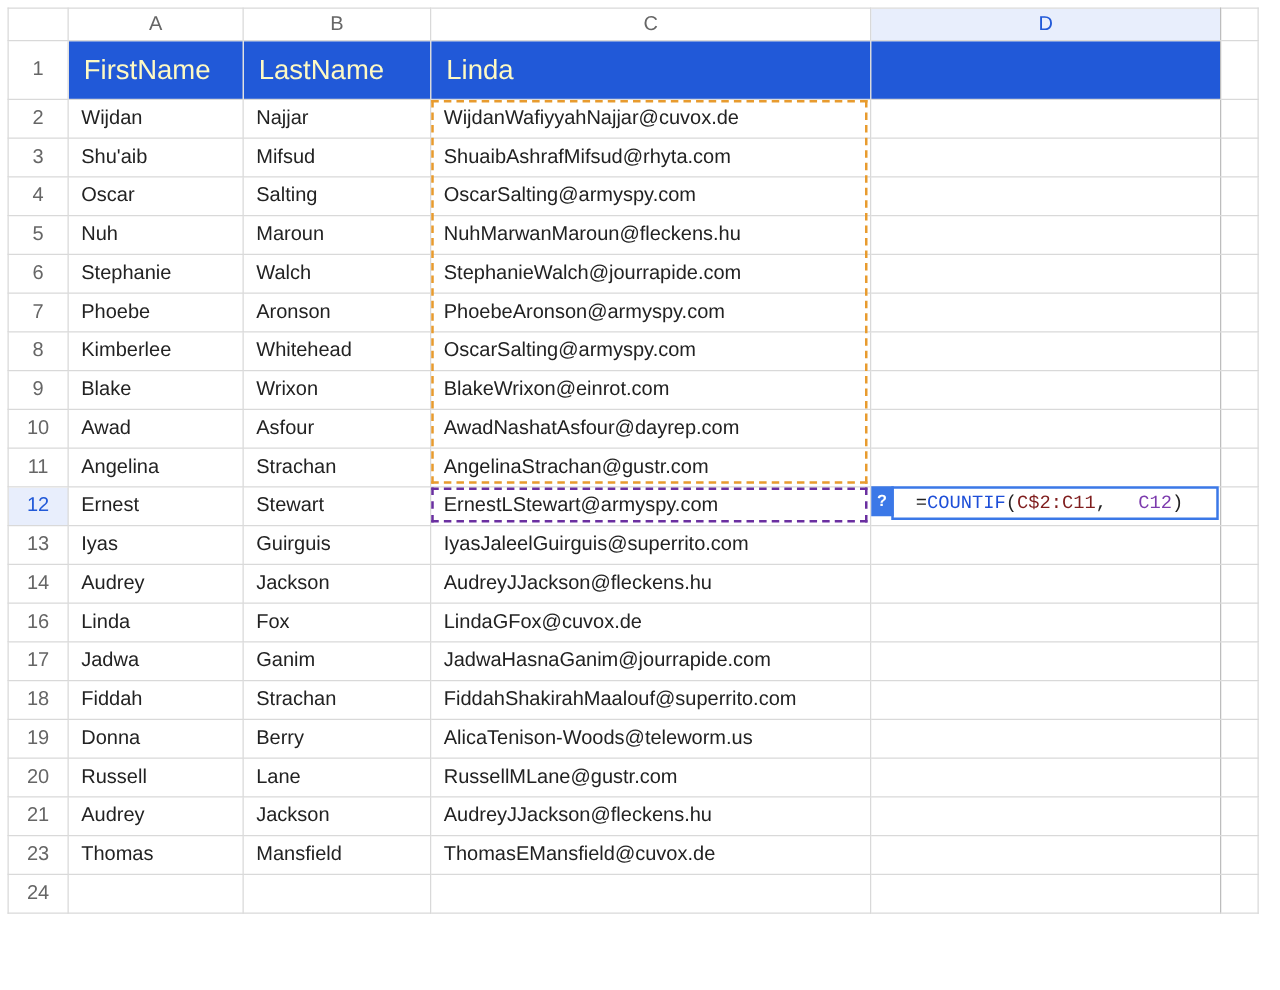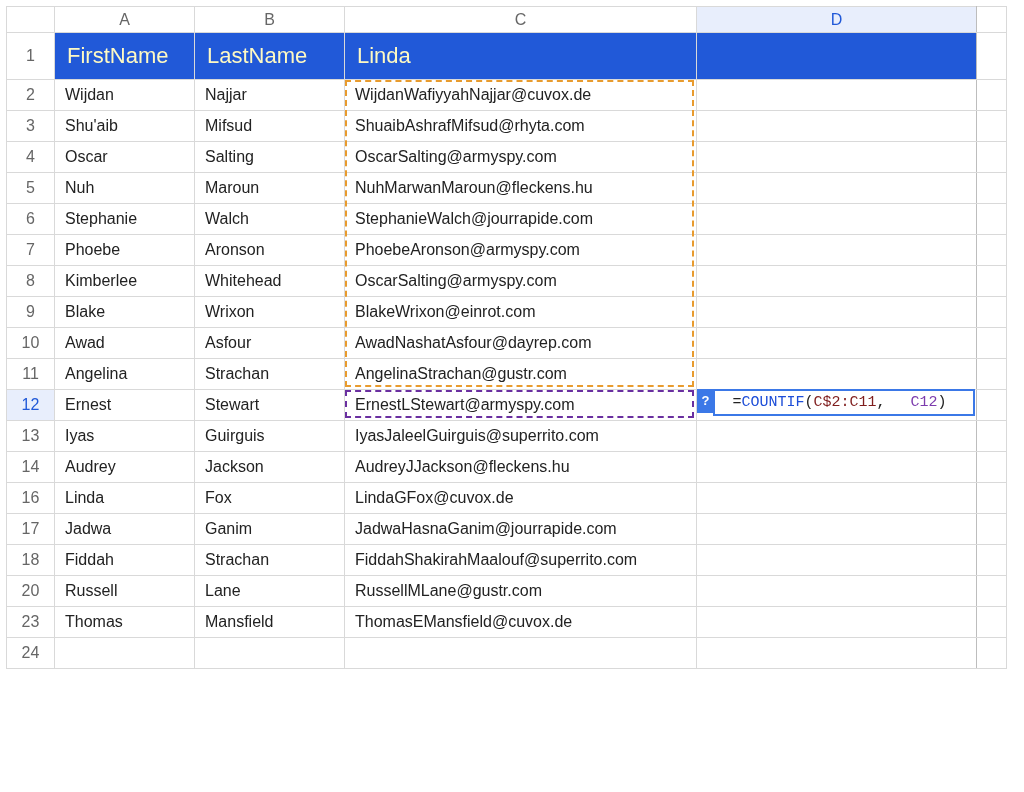--- a/index.html
+++ b/index.html
@@ -259,28 +259,44 @@
         </tr>
         <tr>
           <th class="rowhead">18</th>
           <td class=" data" id="cell-A18">Fiddah</td>
           <td class=" data" id="cell-B18">Strachan</td>
           <td class=" data" id="cell-C18">FiddahShakirahMaalouf@superrito.com</td>
           <td class="col-d-right data" id="cell-D18"></td>
           <td class=" data"></td>
         </tr>
         <tr>
+          <th class="rowhead">19</th>
+          <td class=" data" id="cell-A19">Donna</td>
+          <td class=" data" id="cell-B19">Berry</td>
+          <td class=" data" id="cell-C19">AlicaTenison-Woods@teleworm.us</td>
+          <td class="col-d-right data" id="cell-D19"></td>
+          <td class=" data"></td>
+        </tr>
+        <tr>
           <th class="rowhead">20</th>
           <td class=" data" id="cell-A20">Russell</td>
           <td class=" data" id="cell-B20">Lane</td>
           <td class=" data" id="cell-C20">RussellMLane@gustr.com</td>
           <td class="col-d-right data" id="cell-D20"></td>
           <td class=" data"></td>
         </tr>
         <tr>
+          <th class="rowhead">21</th>
+          <td class=" data" id="cell-A21">Audrey</td>
+          <td class=" data" id="cell-B21">Jackson</td>
+          <td class=" data" id="cell-C21">AudreyJJackson@fleckens.hu</td>
+          <td class="col-d-right data" id="cell-D21"></td>
+          <td class=" data"></td>
+        </tr>
+        <tr>
           <th class="rowhead">23</th>
           <td class=" data" id="cell-A23">Thomas</td>
           <td class=" data" id="cell-B23">Mansfield</td>
           <td class=" data" id="cell-C23">ThomasEMansfield@cuvox.de</td>
           <td class="col-d-right data" id="cell-D23"></td>
           <td class=" data"></td>
         </tr>
         <tr>
           <th class="rowhead">24</th>
           <td class=" data" id="cell-A24"></td>

